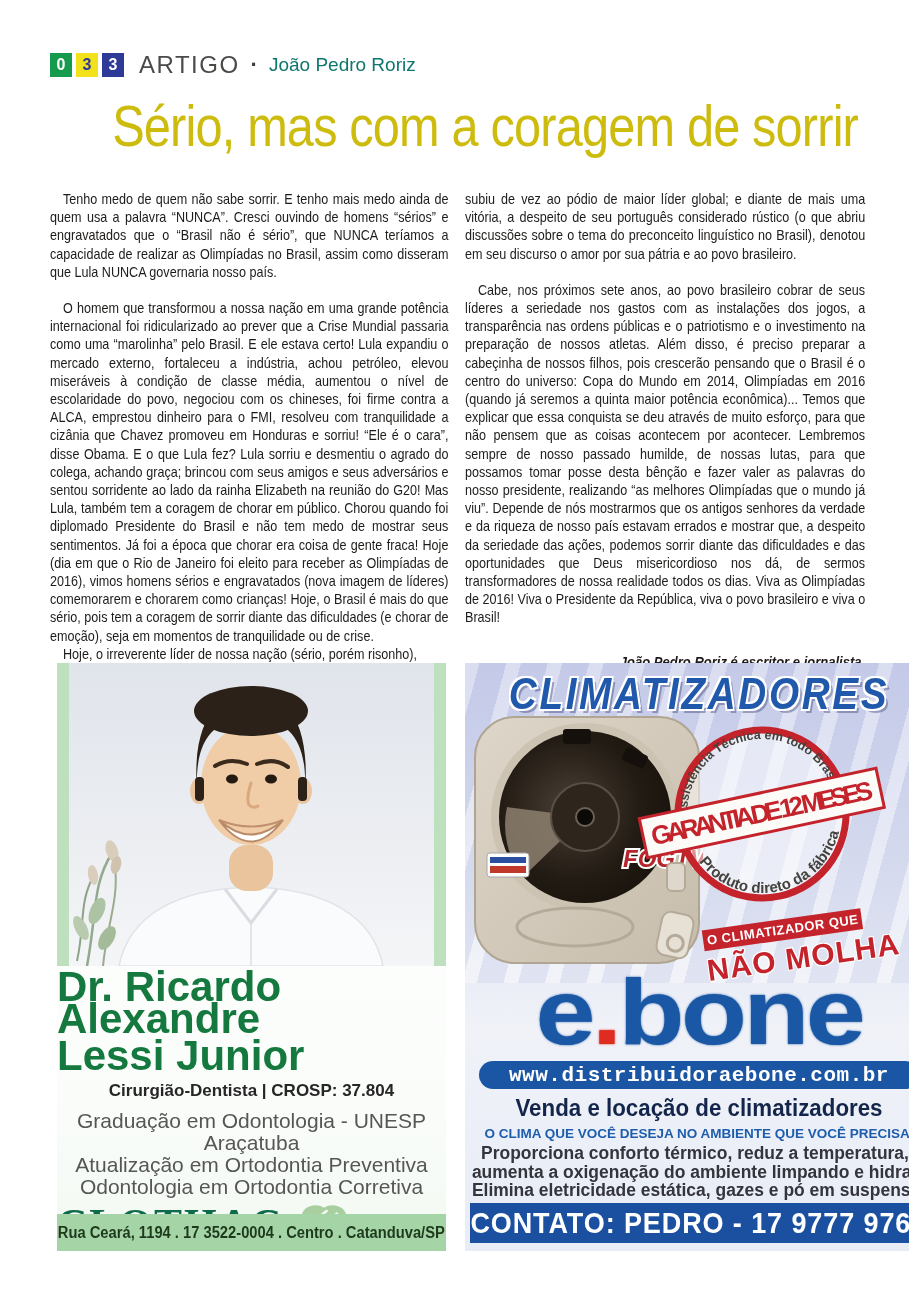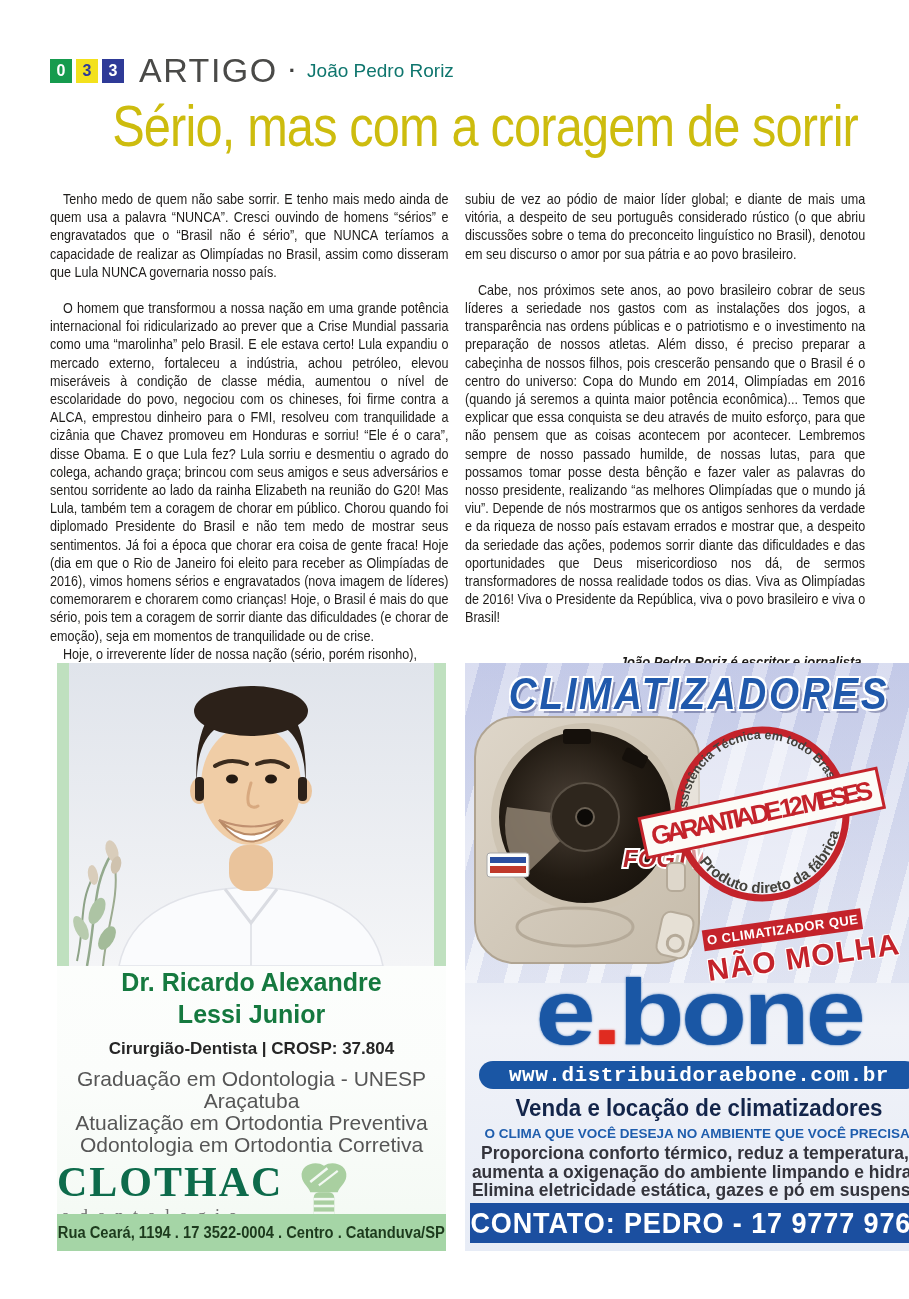--- a/index.html
+++ b/index.html
@@ -8,21 +8,21 @@
   .page { position:relative; width:909px; height:1299px; background:#fff; overflow:hidden; }
 
   
   .header { position:absolute; left:50px; top:51px; display:flex; align-items:center; gap:9px; }
   .badges { display:flex; gap:4px; }
   .badge { width:22px; height:24px; display:flex; align-items:center; justify-content:center;
            font-size:16px; font-weight:bold; }
   .badge-0 { background:#169b4e; color:#ffffff; }
   .badge-1 { background:#f3e11c; color:#2e3a97; }
   .badge-2 { background:#2e3a97; color:#ffffff; }
-  .section-label { font-size:34px; color:#4a4a48; letter-spacing:1.5px; margin-left:6px; }
+  .section-label { font-size:24px; color:#4a4a48; letter-spacing:1.5px; margin-left:6px; }
   .sep { font-size:22px; color:#3f3f3d; font-weight:bold; margin:0 2px; }
   .author-name { font-size:19px; color:#0f766e; }
 
   
   .title { position:absolute; left:47px; top:92px; width:815px; text-align:center;
            font-size:58px; font-weight:400; color:#cdbc0e; letter-spacing:-1px;
            white-space:nowrap; transform:scaleX(0.84); transform-origin:center top; }
 
   
   .col { position:absolute; top:190px; text-align:justify; font-size:14.5px; line-height:18.2px;
@@ -31,21 +31,21 @@
   .col-right { left:465px; width:461px; }
   .col p { text-indent:15px; }
   .col p.no-indent { text-indent:0; }
   .col p.para-gap { margin-top:18px; }
   .byline { margin-top:26px; text-align:right; font-weight:bold; font-style:italic; font-size:15px; color:#1e1c1a; }
 
   
   .ad-dentist { position:absolute; left:57px; top:663px; width:389px; height:588px;
                 background:linear-gradient(180deg,#ffffff 0%,#fbfdfb 70%,#f3f9f3 100%); overflow:hidden; }
   .portrait { position:relative; width:389px; height:303px; display:block; }
-  .d-name { text-align:center; font-size:25px; font-weight:bold; color:#15793f; line-height:32px; }
+  .d-name { margin-top:5px; font-size:42px; font-weight:bold; color:#15793f; line-height:32px; }
   .d-cred { margin-top:9px; text-align:center; font-size:17px; font-weight:bold; color:#262626; }
   .d-edu  { margin-top:9px; text-align:center; font-size:21px; color:#565656; line-height:22px; }
   .d-logo { margin-top:2px; display:flex; align-items:center; gap:10px;font-family:Liberation Serif, serif; }
   .d-logo-name { font-size:42px; font-weight:bold; color:#0d6b4b; letter-spacing:2px; line-height:42px; }
   .d-logo-sub  { font-size:18px; color:#6f6f6f; letter-spacing:9px; margin-top:3px; text-indent:4px; }
   .d-address { position:absolute; left:0; right:0; bottom:0; height:37px; background:#a5d5a6;
                display:flex; align-items:center; justify-content:center; }
   .d-address span { font-size:16px; font-weight:bold; color:#1d3a1d; white-space:nowrap; transform:scaleX(0.92); }
 
   

